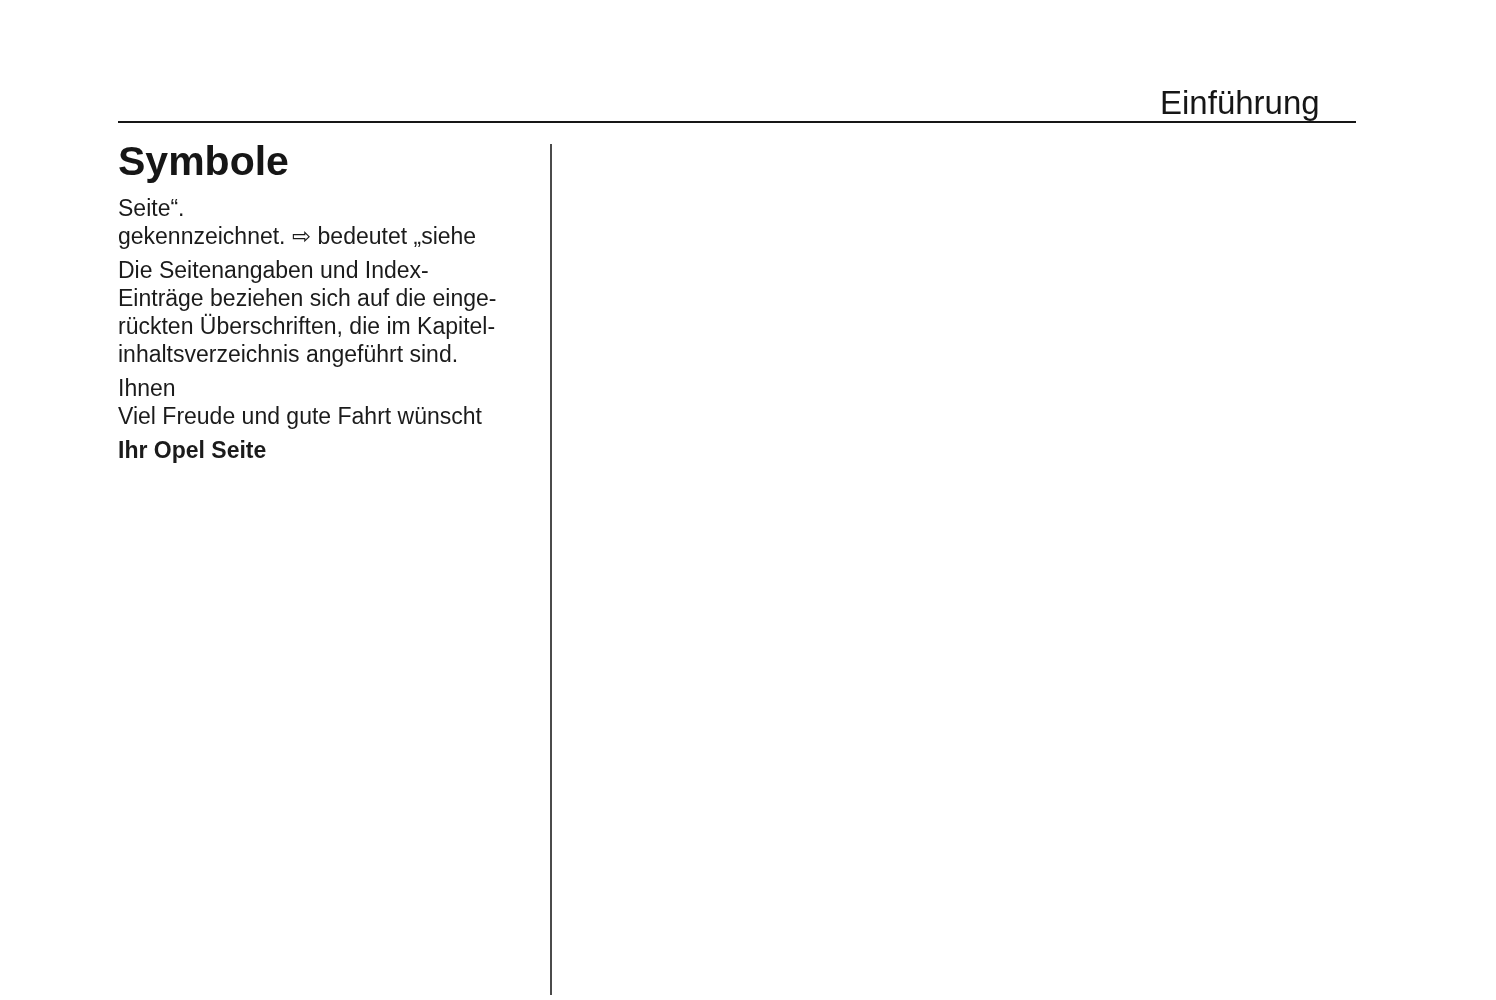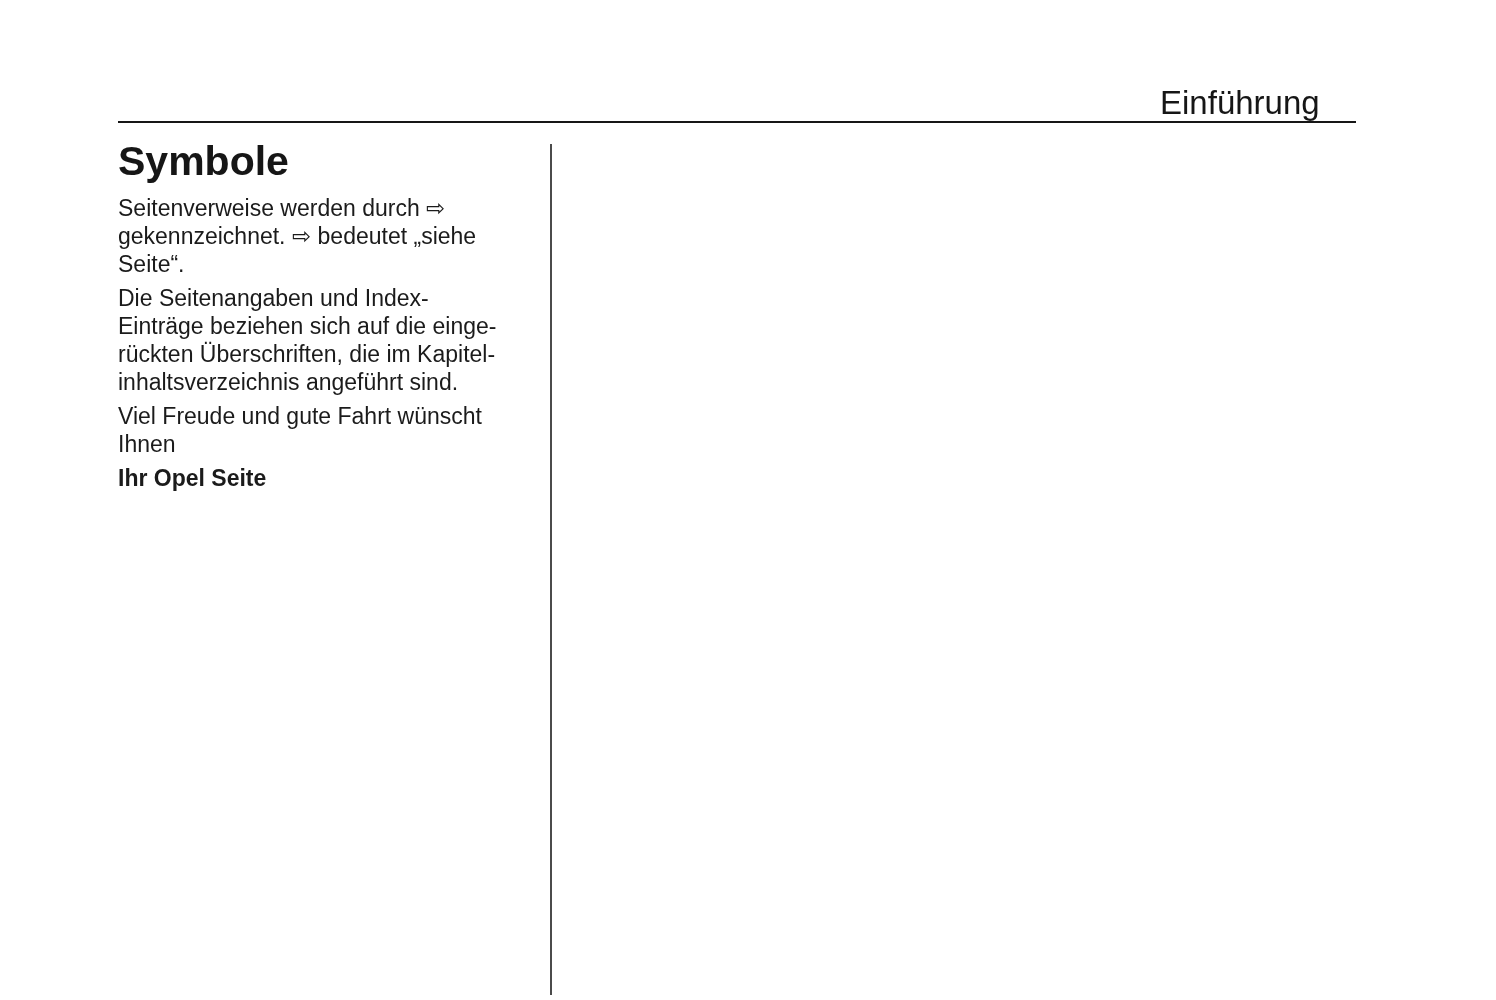--- a/index.html
+++ b/index.html
@@ -75,35 +75,34 @@
     <span class="chapter-title">Einführung</span>
     <span class="page-number">5</span>
   </div>
 
   <div class="header-rule"></div>
 
   <div class="text-column">
     <h1 class="section-heading">Symbole</h1>
 
     <p class="para">
-      <span class="text-line">Seitenverweise werden durch ⇨</span>
+      <span class="text-line">Seite“.</span>
       <span class="text-line">gekennzeichnet. ⇨ bedeutet „siehe</span>
-      <span class="text-line">Seite“.</span>
     </p>
 
     <p class="para">
       <span class="text-line">Die Seitenangaben und Index-</span>
       <span class="text-line">Einträge beziehen sich auf die einge-</span>
       <span class="text-line">rückten Überschriften, die im Kapitel-</span>
       <span class="text-line">inhaltsverzeichnis angeführt sind.</span>
     </p>
 
     <p class="para">
+      <span class="text-line">Ihnen</span>
       <span class="text-line">Viel Freude und gute Fahrt wünscht</span>
-      <span class="text-line">Ihnen</span>
     </p>
 
     <p class="para bold">
       <span class="text-line">Ihr Opel Seite</span>
     </p>
   </div>
 
   <div class="column-divider"></div>
 
 </div>

